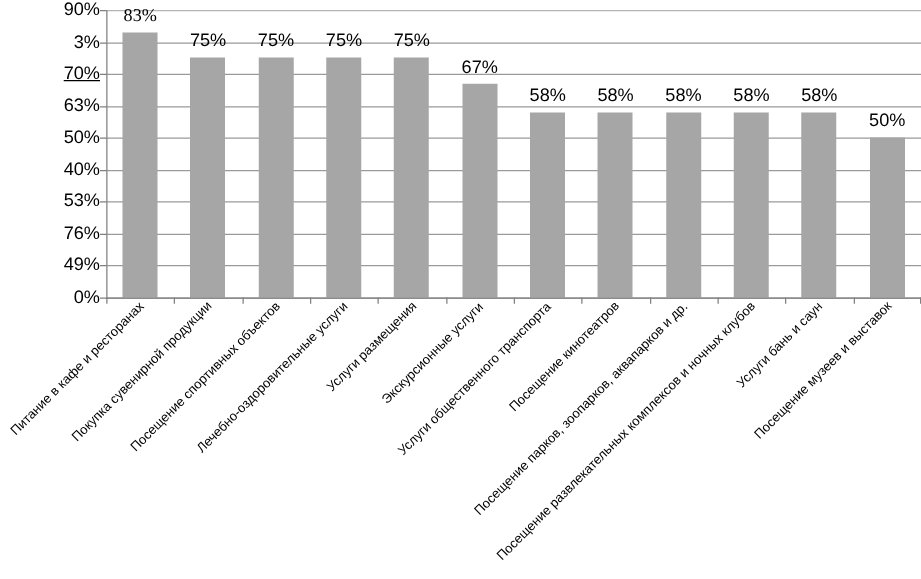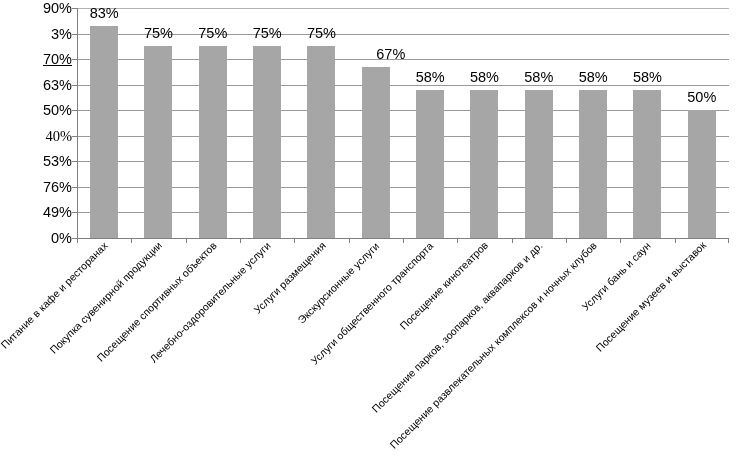--- a/index.html
+++ b/index.html
@@ -11,21 +11,21 @@
     width: 737px;
     height: 463px;
     overflow: hidden;
     font-family: "Liberation Sans", sans-serif;
     color: #000000;
     position: relative;
   }
 
   #chart-root {
     position: absolute;
-    left: 4px; top: 0;
+    left: 12px; top: 0;
     width: 633px;
     height: 463px;
     padding-left: 20px;
   }
 
   
   .plot-area {
     position: absolute;
     left: 73px;
     top: 8px;
@@ -166,21 +166,21 @@
       <div class="ytick" style="top: -7px;">90%</div>
       <div class="ytick-mark" style="top: 0px;"></div>
       <div class="ytick" style="top: 18.5556px;">3%</div>
       <div class="ytick-mark" style="top: 25.5556px;"></div>
       <div class="ytick" style="top: 44.1111px; text-decoration: underline;">70%</div>
       <div class="ytick-mark" style="top: 51.1111px;"></div>
       <div class="ytick" style="top: 69.6667px;">63%</div>
       <div class="ytick-mark" style="top: 76.6667px;"></div>
       <div class="ytick" style="top: 95.2222px;">50%</div>
       <div class="ytick-mark" style="top: 102.222px;"></div>
-      <div class="ytick" style="top: 120.778px; font-family: Liberation Serif, serif;">40%</div>
+      <div class="ytick" style="top: 120.778px;">40%</div>
       <div class="ytick-mark" style="top: 127.778px;"></div>
       <div class="ytick" style="top: 146.333px;">53%</div>
       <div class="ytick-mark" style="top: 153.333px;"></div>
       <div class="ytick" style="top: 171.889px;">76%</div>
       <div class="ytick-mark" style="top: 178.889px;"></div>
       <div class="ytick" style="top: 197.444px;">49%</div>
       <div class="ytick-mark" style="top: 204.444px;"></div>
       <div class="ytick" style="top: 223px;">0%</div>
       <div class="ytick-mark" style="top: 230px;"></div>
     </div>
@@ -194,41 +194,41 @@
         <div class="gridline" style="top: 102.222px;"></div>
         <div class="gridline" style="top: 127.778px;"></div>
         <div class="gridline" style="top: 153.333px;"></div>
         <div class="gridline" style="top: 178.889px;"></div>
         <div class="gridline" style="top: 204.444px;"></div>
         <div class="gridline" style="top: 230px;"></div>
       </div>
     <div class="bars">
         <div class="bar-slot" style="left: 0px; width: 54.3333px;">
           <div class="bar" title="Питание в кафе и ресторанах 83%" style="height: 212.111px; background: rgb(166, 166, 166);"></div>
-          <div class="bar-label" style="top: -2.11111px;">83%</div>
+          <div class="bar-label" style="top: -2.11111px; font-family: Liberation Serif, serif;">83%</div>
         </div>
         <div class="bar-slot" style="left: 54.3333px; width: 54.3333px;">
           <div class="bar" title="Покупка сувенирной продукции 75%" style="height: 191.667px; background: rgb(166, 166, 166);"></div>
           <div class="bar-label" style="top: 18.3333px;">75%</div>
         </div>
         <div class="bar-slot" style="left: 108.667px; width: 54.3333px;">
           <div class="bar" title="Посещение спортивных объектов 75%" style="height: 191.667px; background: rgb(166, 166, 166);"></div>
           <div class="bar-label" style="top: 18.3333px;">75%</div>
         </div>
         <div class="bar-slot" style="left: 163px; width: 54.3333px;">
           <div class="bar" title="Лечебно-оздоровительные услуги 75%" style="height: 191.667px; background: rgb(166, 166, 166);"></div>
           <div class="bar-label" style="top: 18.3333px;">75%</div>
         </div>
         <div class="bar-slot" style="left: 217.333px; width: 54.3333px;">
           <div class="bar" title="Услуги размещения 75%" style="height: 191.667px; background: rgb(166, 166, 166);"></div>
           <div class="bar-label" style="top: 18.3333px;">75%</div>
         </div>
         <div class="bar-slot" style="left: 271.667px; width: 54.3333px;">
           <div class="bar" title="Экскурсионные услуги 67%" style="height: 171.222px; background: rgb(166, 166, 166);"></div>
-          <div class="bar-label" style="top: 38.7778px; margin-left: 15px;">67%</div>
+          <div class="bar-label" style="top: 38.7778px;">67%</div>
         </div>
         <div class="bar-slot" style="left: 326px; width: 54.3333px;">
           <div class="bar" title="Услуги общественного транспорта 58%" style="height: 148.222px; background: rgb(166, 166, 166);"></div>
           <div class="bar-label" style="top: 61.7778px;">58%</div>
         </div>
         <div class="bar-slot" style="left: 380.333px; width: 54.3333px;">
           <div class="bar" title="Посещение кинотеатров 58%" style="height: 148.222px; background: rgb(166, 166, 166);"></div>
           <div class="bar-label" style="top: 61.7778px;">58%</div>
         </div>
         <div class="bar-slot" style="left: 434.667px; width: 54.3333px;">

